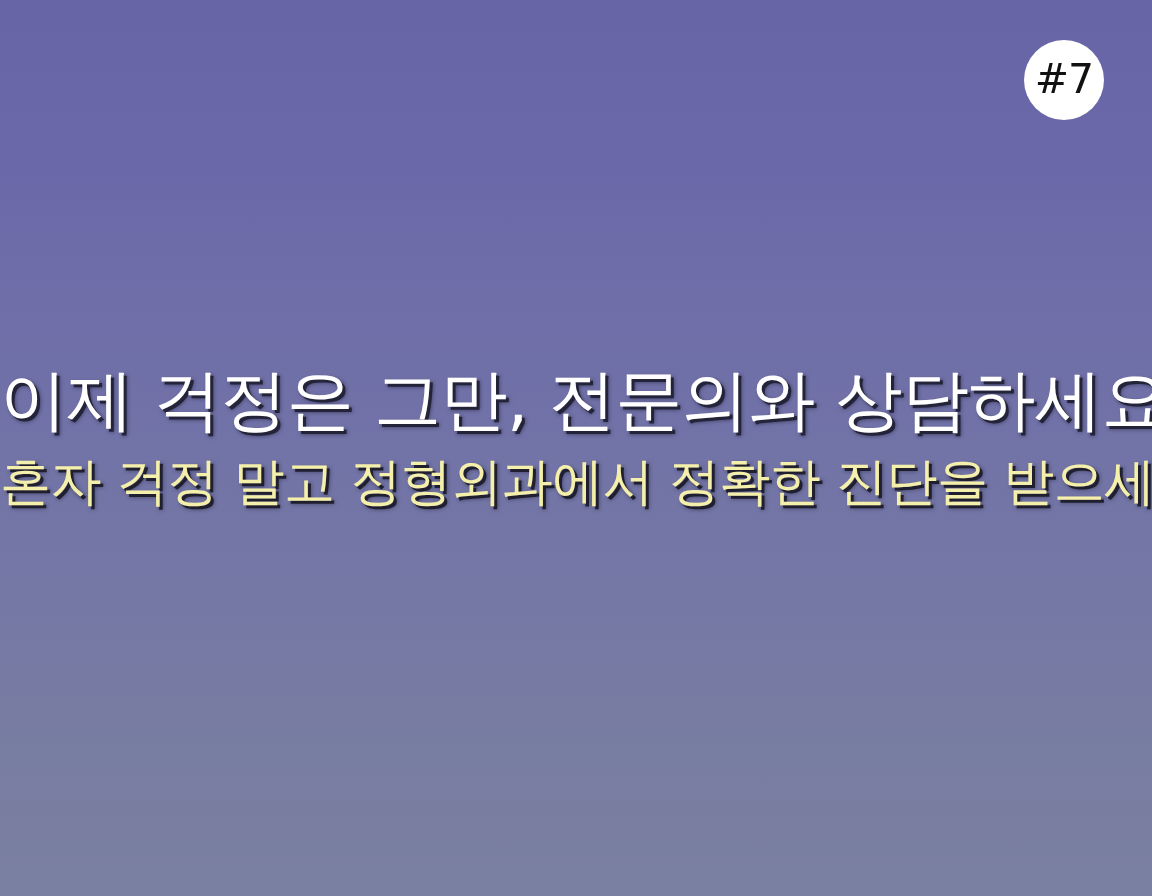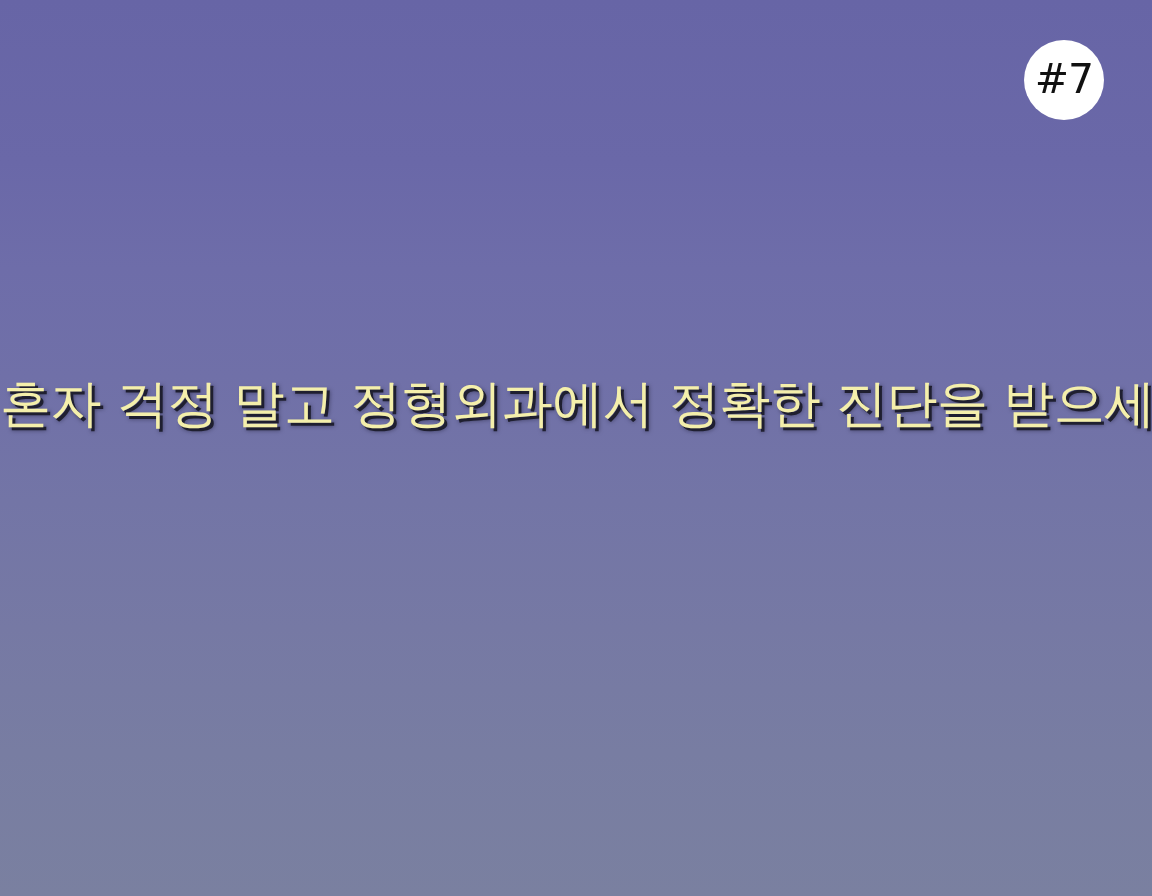--- a/index.html
+++ b/index.html
@@ -98,16 +98,17 @@
 </head>
 <body>
 
 <div class="slide">
 
   <div class="badge">
     <span class="badge-label">#7</span>
   </div>
 
   <div class="text-block">
+    <h1 class="headline">이제 걱정은 그만, 전문의와 상담하세요</h1>
     <p class="subhead">혼자 걱정 말고 정형외과에서 정확한 진단을 받으세요</p>
   </div>
 
 </div>
 
 </body></html>

